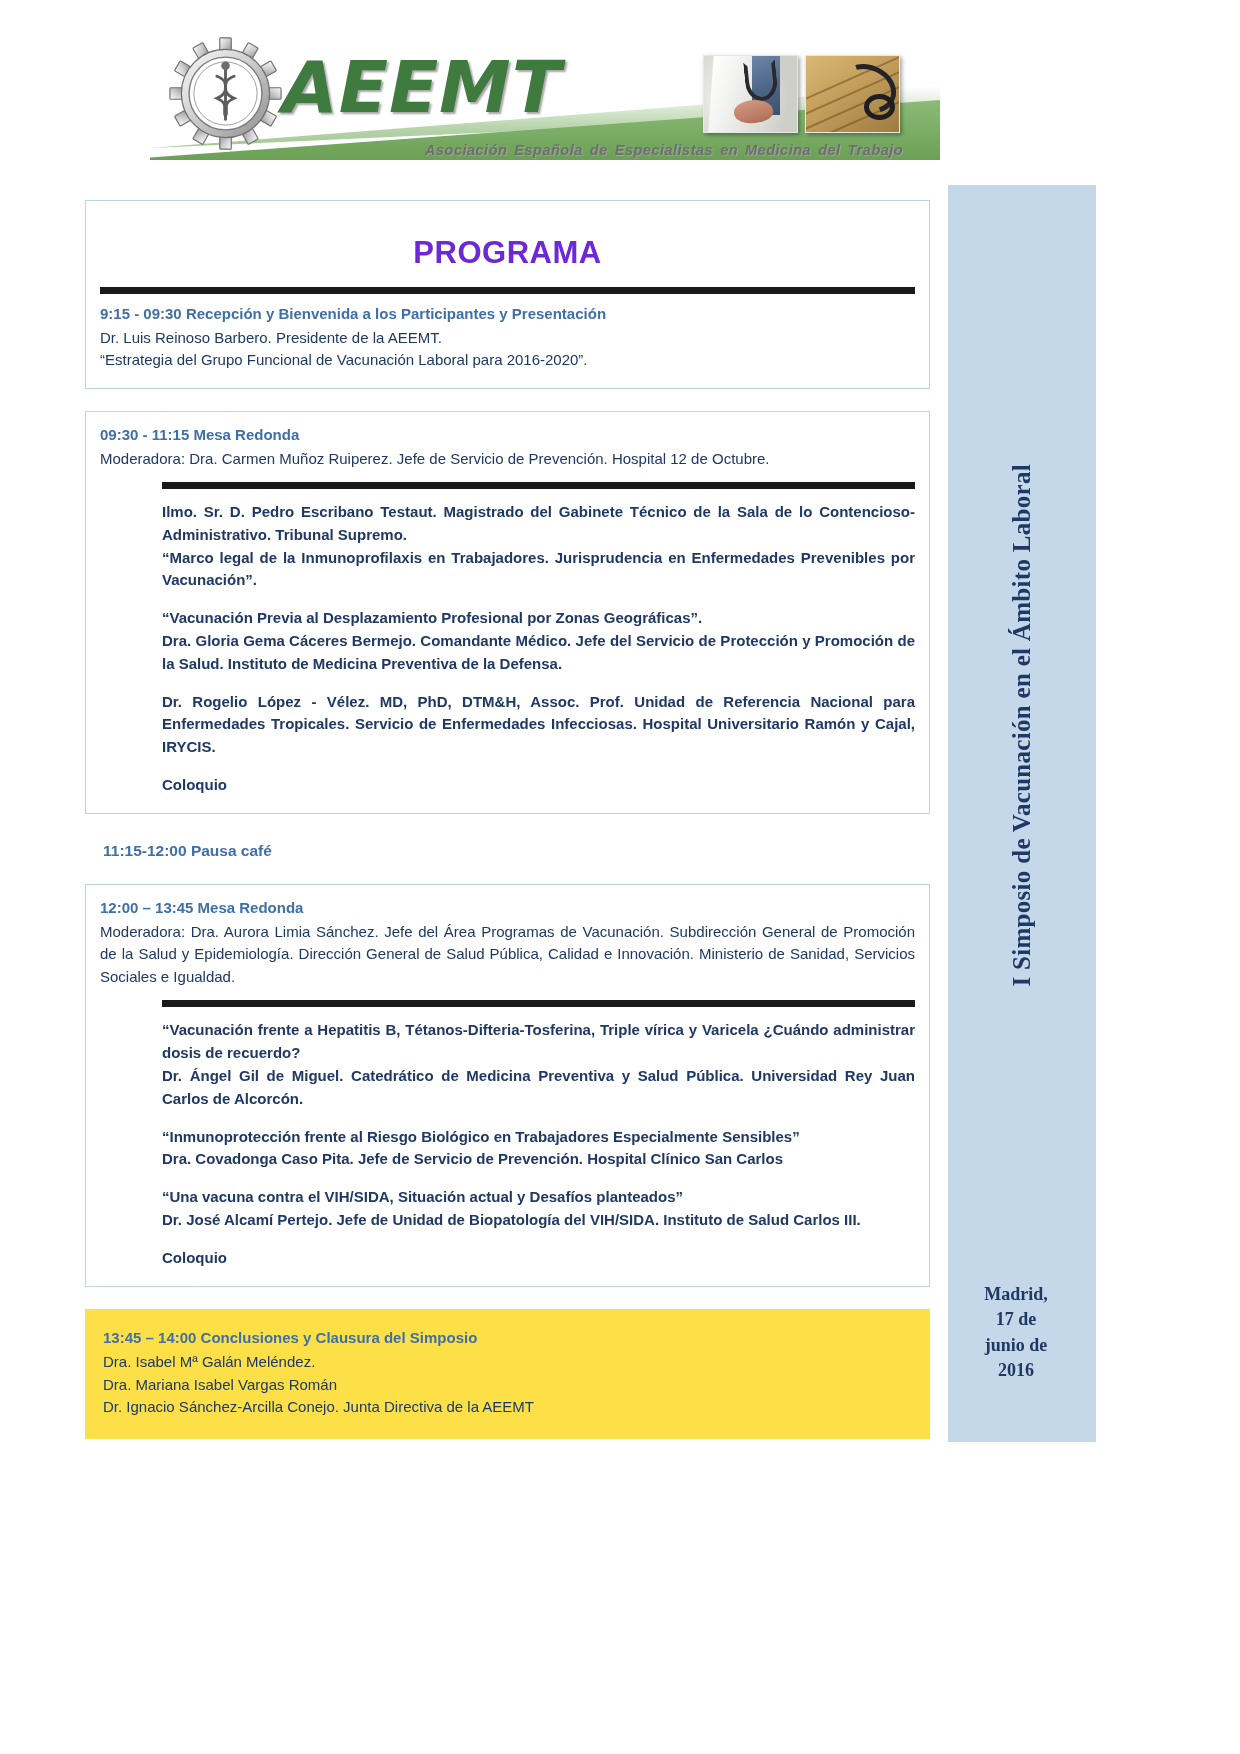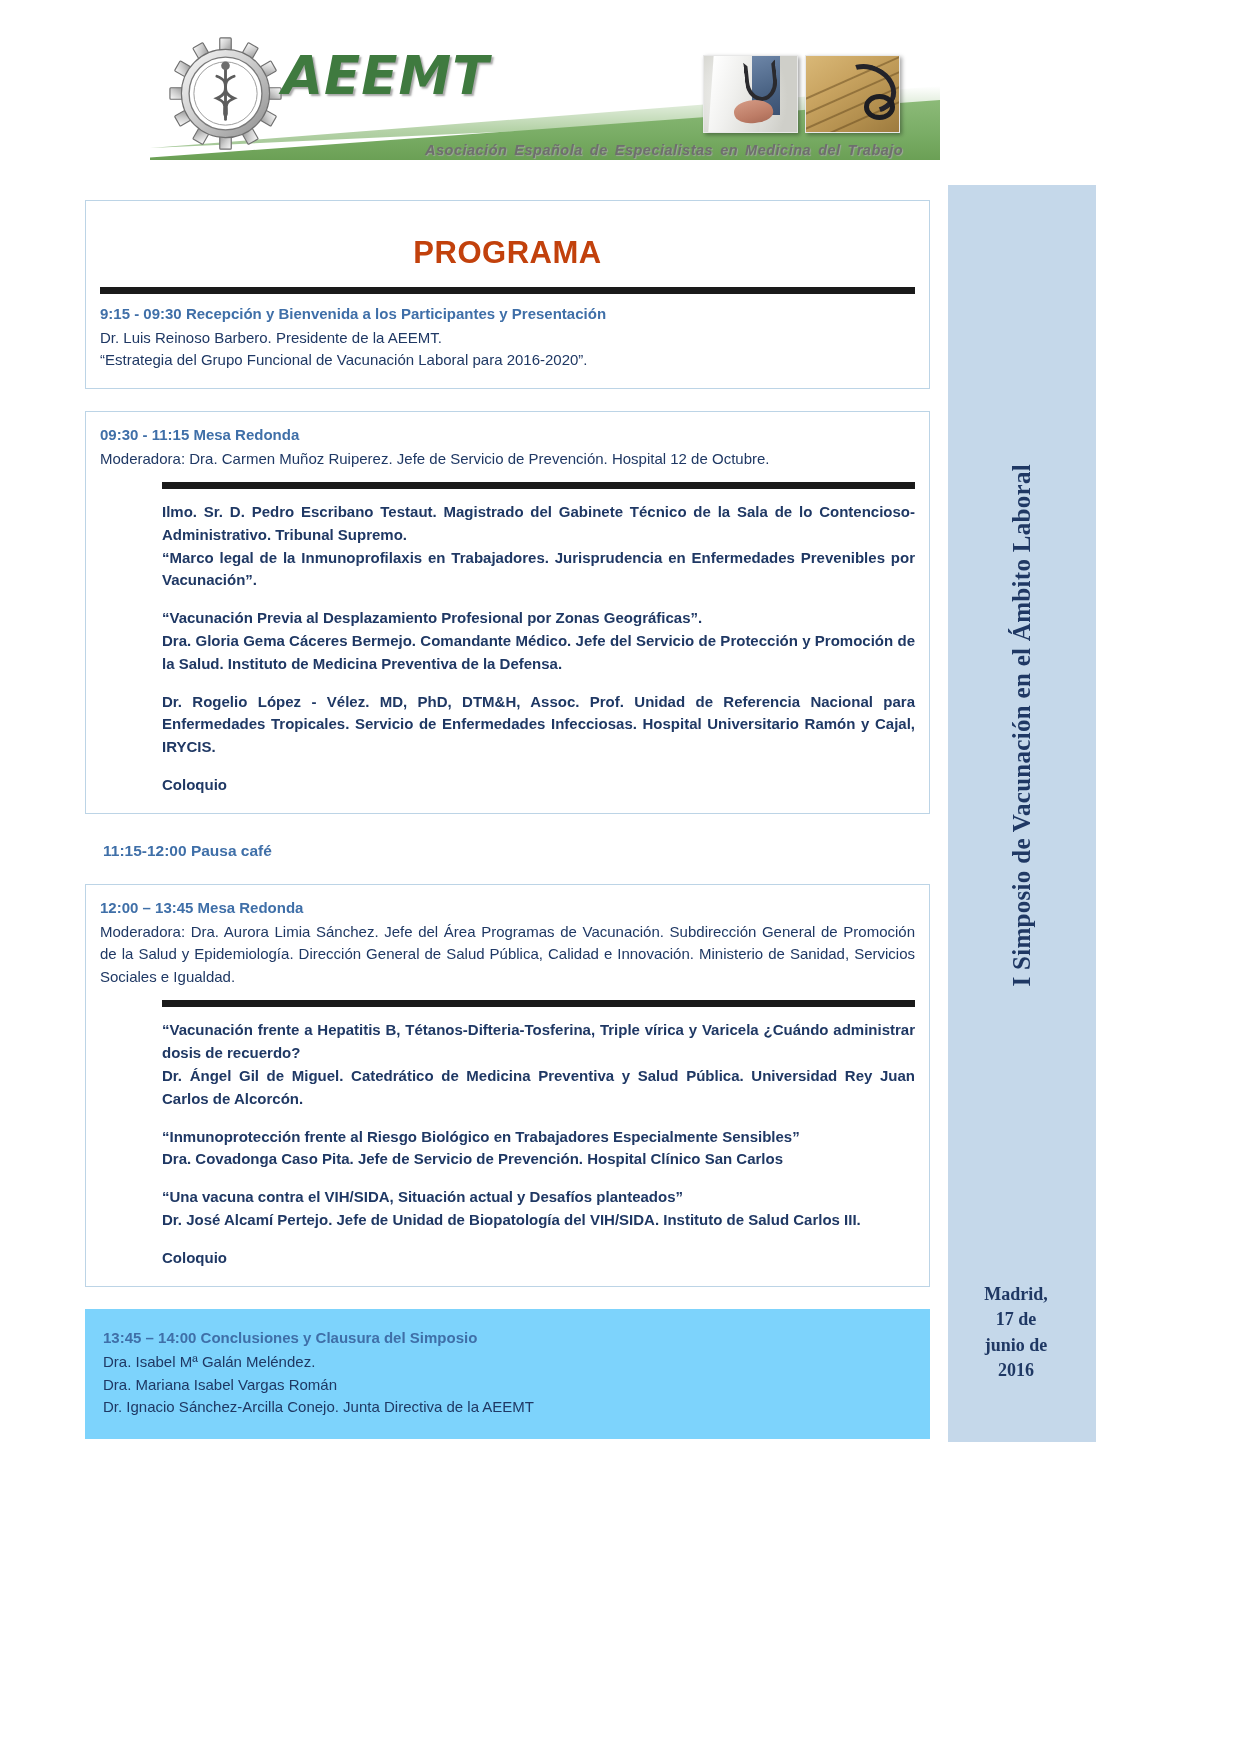--- a/index.html
+++ b/index.html
@@ -30,21 +30,21 @@
   }
 
   .logo-wrap {
     position:absolute; left:168px; top:36px; width:115px; height:115px;
   }
   .gear { position:absolute; inset:0; }
 
   .logo-text {
     position:absolute; left:282px; top:45px;
     font-family:"DejaVu Sans", sans-serif;
-    font-size:53px; font-weight:bold; font-style:italic;
+    font-size:72px; font-weight:bold; font-style:italic;
     color:#3f7a3f; letter-spacing:1px;
     text-shadow:2px 2px 2px rgba(120,120,120,.65);
   }
   .tagline {
     position:absolute; left:425px; top:142px;
     font-family:Liberation Sans, sans-serif;
     font-size:14.5px; font-weight:bold; font-style:italic;
     color:#6e6e6e; letter-spacing:.5px;
     text-shadow:1px 1px 1px rgba(170,170,170,.8);
     white-space:nowrap;
@@ -132,27 +132,27 @@
   
   .col { position:absolute; left:85px; top:200px; width:845px; }
 
   .card {
     border:1px solid #bcd4e6;
     background:#ffffff;
     margin-bottom:22px;
     padding:12px 14px 16px 14px;
   }
   .card.last {
-    border:none; background:#7dd3fc; padding:18px 14px 20px 18px;
+    border:none; background:#fde047; padding:18px 14px 20px 18px;
     margin-bottom:0;
   }
 
   .programa-title {
     text-align:center;
-    font-size:31px; font-weight:bold; color:#c2410c;
+    font-size:31px; font-weight:bold; color:#6d28d9;
     letter-spacing:.5px;
     margin:22px 0 16px 0;
   }
 
   .rule {
     height:7px; background:#1a1a1a; margin:0 0 9px 0;
   }
   .rule.indent { margin-left:62px; margin-top:12px; margin-bottom:12px; }
 
   .time {

